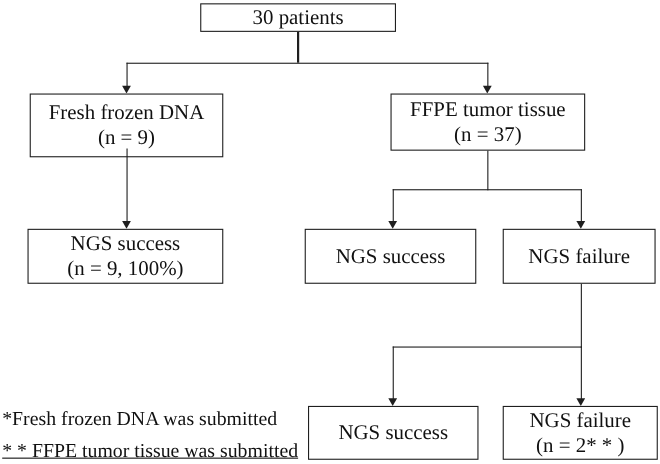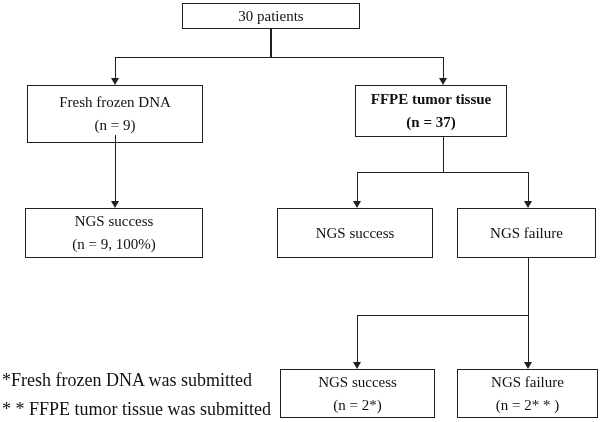--- a/index.html
+++ b/index.html
@@ -16,24 +16,23 @@
     color: #111111;
     overflow: hidden;
   }
   .node {
     position: absolute;
     box-sizing: border-box;
     border: 1.5px solid #1f1f1f;
     background: #ffffff;
     display: flex;
     flex-direction: column;
-    align-items: center;
     justify-content: center;
     text-align: center;
-    font-size: 15px;
+    font-size: 19px;
     line-height: 23px;
     white-space: nowrap;
   }
   .node span { display: block; }
   .vline {
     position: absolute;
     width: 1.5px;
     background: #1f1f1f;
   }
   .hline {
@@ -70,21 +69,21 @@
   <div class="hline" style="left:114.5px; top:56.5px; width:329px;"></div>
   <div class="vline" style="left:114.5px; top:56.5px; height:22px;"></div>
   <div class="arrow" style="left:110.5px; top:78px;"></div>
   <div class="vline" style="left:442.5px; top:56.5px; height:22px;"></div>
   <div class="arrow" style="left:438.5px; top:78px;"></div>
 
   <div class="node" style="left:27px; top:85px; width:176px; height:58px;">
     <span>Fresh frozen DNA</span>
     <span>(n = 9)</span>
   </div>
-  <div class="node" style="left:355px; top:85px; width:152px; height:52px;font-weight:bold;">
+  <div class="node" style="left:355px; top:85px; width:177px; height:52px;">
     <span>FFPE tumor tissue</span>
     <span>(n = 37)</span>
   </div>
 
   <div class="vline" style="left:114.5px; top:135px; height:66px;"></div>
   <div class="arrow" style="left:110.5px; top:201px;"></div>
 
   <div class="vline" style="left:442.5px; top:137px; height:36px;"></div>
   <div class="hline" style="left:356.5px; top:171.5px; width:172.5px;"></div>
   <div class="vline" style="left:356.5px; top:171.5px; height:30px;"></div>
@@ -105,23 +104,22 @@
 
   <div class="vline" style="left:527.5px; top:258px; height:58px;"></div>
   <div class="hline" style="left:356.5px; top:314.5px; width:172.5px;"></div>
   <div class="vline" style="left:356.5px; top:314.5px; height:48px;"></div>
   <div class="arrow" style="left:352.5px; top:362px;"></div>
   <div class="vline" style="left:527.5px; top:314.5px; height:48px;"></div>
   <div class="arrow" style="left:523.5px; top:362px;"></div>
 
   <div class="node" style="left:280px; top:369px; width:155px; height:49px;">
     <span>NGS success</span>
-    <span>(n = 2*)</span>
   </div>
   <div class="node" style="left:457px; top:369px; width:141px; height:49px;">
     <span>NGS failure</span>
     <span>(n = 2* * )</span>
   </div>
 
   <div class="footnote" style="top:371px;">*Fresh frozen DNA was submitted</div>
-  <div class="footnote" style="top:400px;">* * FFPE tumor tissue was submitted</div>
+  <div class="footnote" style="top:400px;text-decoration:underline;">* * FFPE tumor tissue was submitted</div>
 
 </div>
 
 </body></html>

